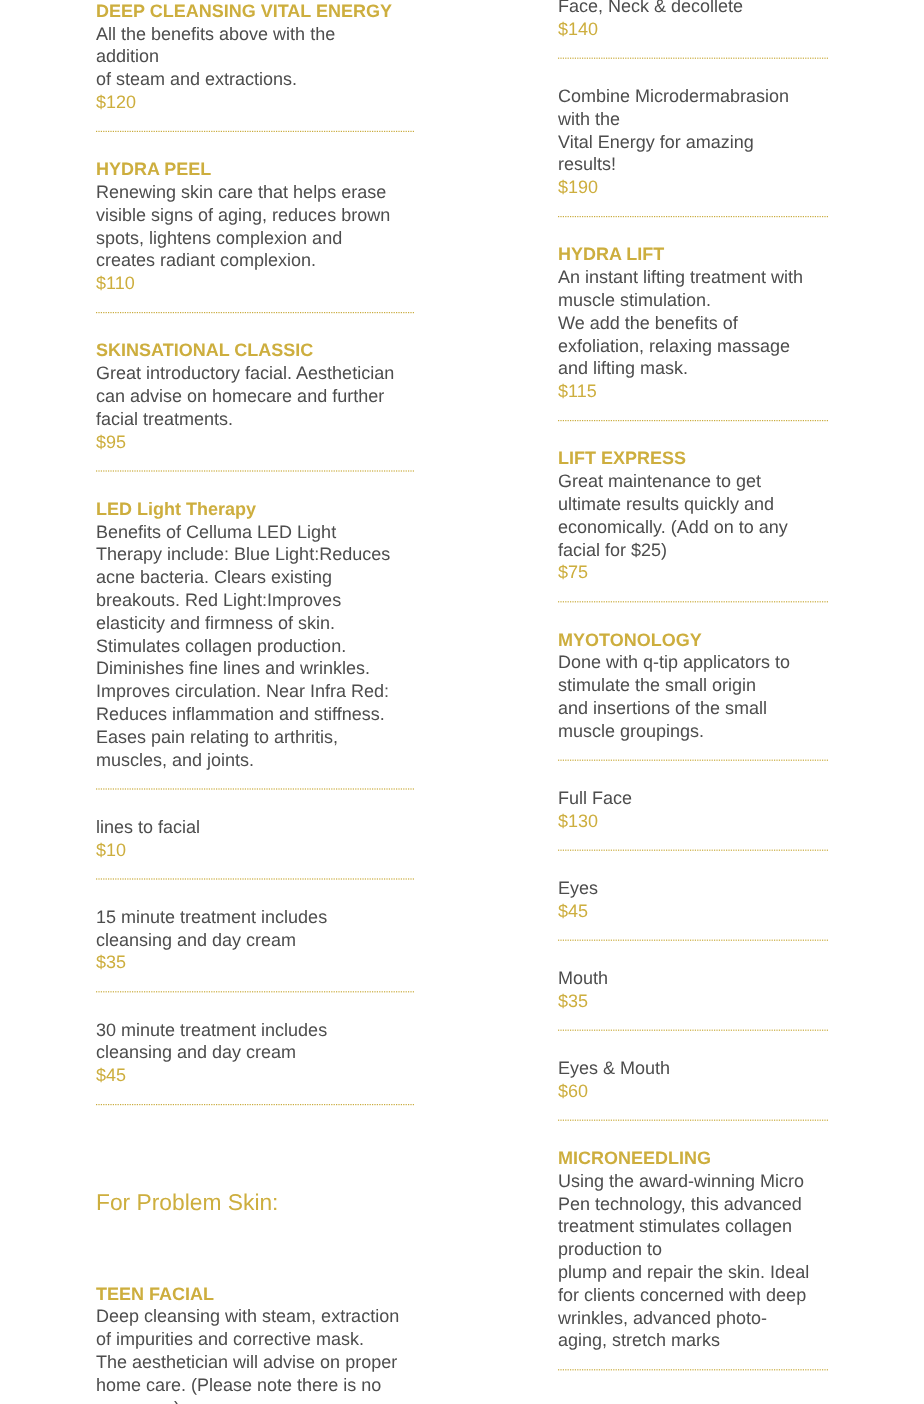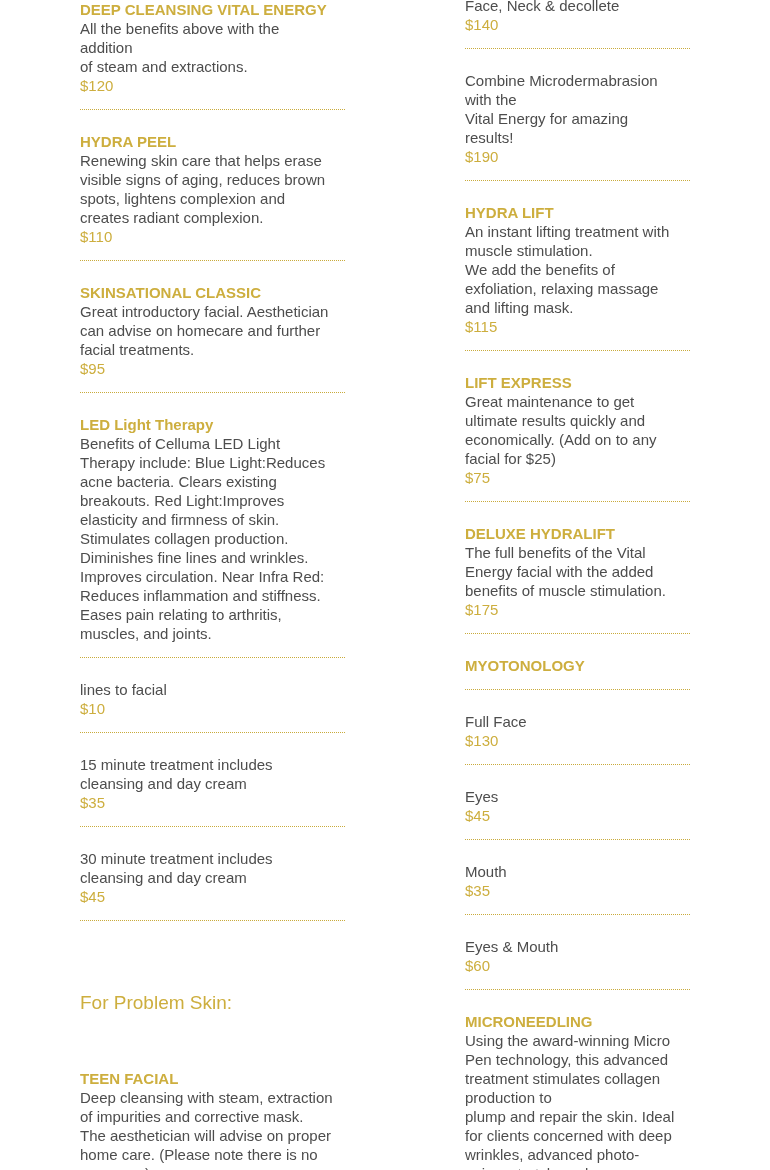--- a/index.html
+++ b/index.html
@@ -141,30 +141,23 @@
           <div class="item-main">
             <div class="title">LIFT EXPRESS</div>
             <div class="desc">Great maintenance to get ultimate results quickly and economically. (Add on to any facial for $25)</div>
           </div>
           <div class="price">$75</div>
         </div>
       </div>
       <div class="item">
         <div class="item-row">
           <div class="item-main">
-            <div class="title">DELUXE HYDRALIFT</div>
-            <div class="desc">The full benefits of the Vital Energy facial with the added benefits of muscle stimulation.</div>
-          </div>
-          <div class="price">$175</div>
-        </div>
-      </div>
-      <div class="item">
-        <div class="item-row">
-          <div class="item-main">
             <div class="title">MYOTONOLOGY</div>
+            <div class="desc">Done with q-tip applicators to stimulate the small origin
+and insertions of the small muscle groupings.</div>
           </div>
         </div>
       </div>
       <div class="item">
         <div class="item-row">
           <div class="item-main">
             <div class="desc">Full Face</div>
           </div>
           <div class="price">$130</div>
         </div>

